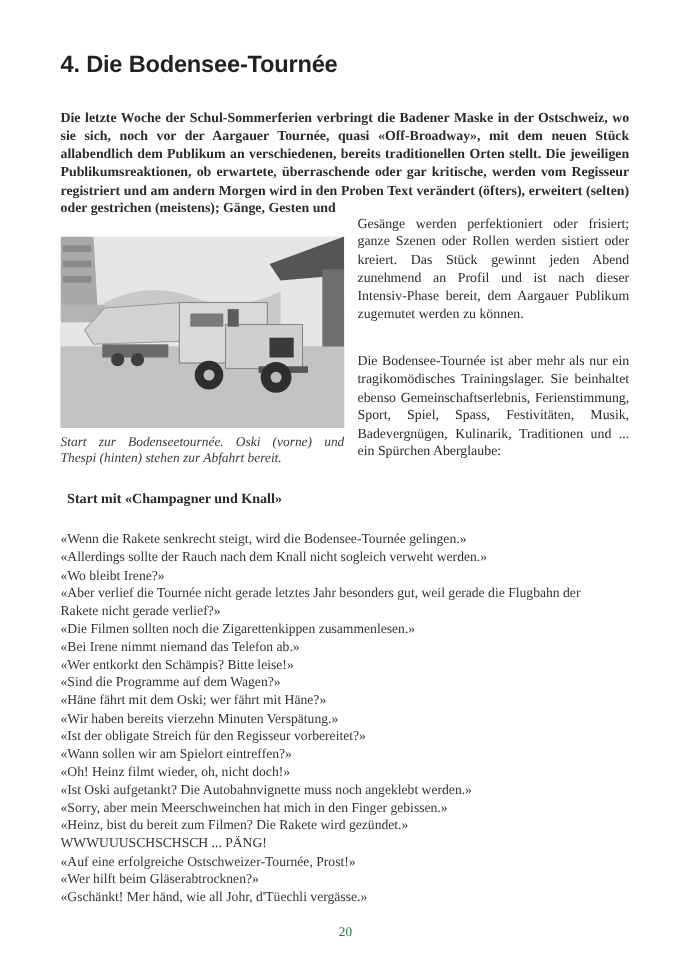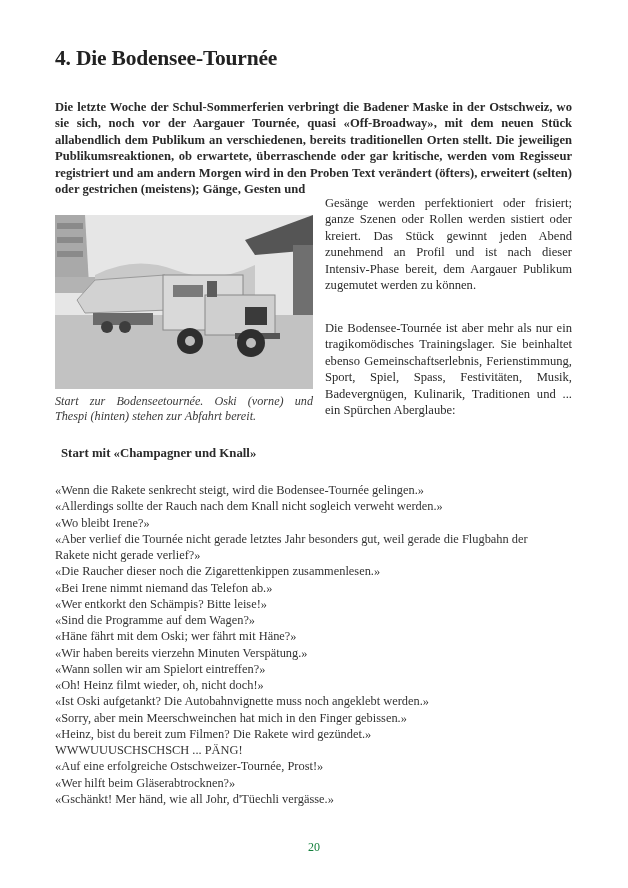--- a/index.html
+++ b/index.html
@@ -2,21 +2,21 @@
 <html><head>
 <meta charset="utf-8">
 <style>
   html, body { margin: 0; padding: 0; }
   body {
     width: 628px; height: 888px; background: #ffffff; position: relative; overflow: hidden;
     font-family: "Liberation Serif", serif; color: #2b2b2b;
   }
   .title {
     position: absolute; left: 55px; top: 46px;
-    font-family: Liberation Serif, serif; font-weight: bold; font-size: 21.5px;
+    font-family: Liberation Sans, sans-serif; font-weight: bold; font-size: 21.5px;
     color: #222; letter-spacing: -0.2px; margin: 0;
   }
   .intro {
     position: absolute; left: 55px; top: 99px; width: 517px;
     font-weight: bold; font-size: 12.6px; line-height: 16.4px; text-align: justify;
     color: #2a2a2a;
   }
   .intro p { margin: 0; }
   .side {
     position: absolute; left: 325px; width: 247px;
@@ -105,26 +105,27 @@
 <p class="side b">Die Bodensee-Tournée ist aber mehr als nur ein tragikomödisches Trainingslager. Sie beinhaltet ebenso Gemeinschaftserlebnis, Ferienstimmung, Sport, Spiel, Spass, Festivitäten, Musik, Badevergnügen, Kulinarik, Traditionen und ... ein Spürchen Aberglaube:</p>
 
 <h2 class="subhead">Start mit «Champagner und Knall»</h2>
 
 <ul class="quotes">
   <li>«Wenn die Rakete senkrecht steigt, wird die Bodensee-Tournée gelingen.»</li>
   <li>«Allerdings sollte der Rauch nach dem Knall nicht sogleich verweht werden.»</li>
   <li>«Wo bleibt Irene?»</li>
   <li>«Aber verlief die Tournée nicht gerade letztes Jahr besonders gut, weil gerade die Flugbahn der</li>
   <li>Rakete nicht gerade verlief?»</li>
-  <li>«Die Raucher dieser noch die Zigarettenkippen zusammenlesen.»</li>
+  <li>«Die Filmen sollten noch die Zigarettenkippen zusammenlesen.»</li>
   <li>«Bei Irene nimmt niemand das Telefon ab.»</li>
   <li>«Wer entkorkt den Schämpis? Bitte leise!»</li>
   <li>«Sind die Programme auf dem Wagen?»</li>
   <li>«Häne fährt mit dem Oski; wer fährt mit Häne?»</li>
   <li>«Wir haben bereits vierzehn Minuten Verspätung.»</li>
+  <li>«Ist der obligate Streich für den Regisseur vorbereitet?»</li>
   <li>«Wann sollen wir am Spielort eintreffen?»</li>
   <li>«Oh! Heinz filmt wieder, oh, nicht doch!»</li>
   <li>«Ist Oski aufgetankt? Die Autobahnvignette muss noch angeklebt werden.»</li>
   <li>«Sorry, aber mein Meerschweinchen hat mich in den Finger gebissen.»</li>
   <li>«Heinz, bist du bereit zum Filmen? Die Rakete wird gezündet.»</li>
   <li>WWWUUUSCHSCHSCH ... PÄNG!</li>
   <li>«Auf eine erfolgreiche Ostschweizer-Tournée, Prost!»</li>
   <li>«Wer hilft beim Gläserabtrocknen?»</li>
   <li>«Gschänkt! Mer händ, wie all Johr, d'Tüechli vergässe.»</li>
 </ul>

